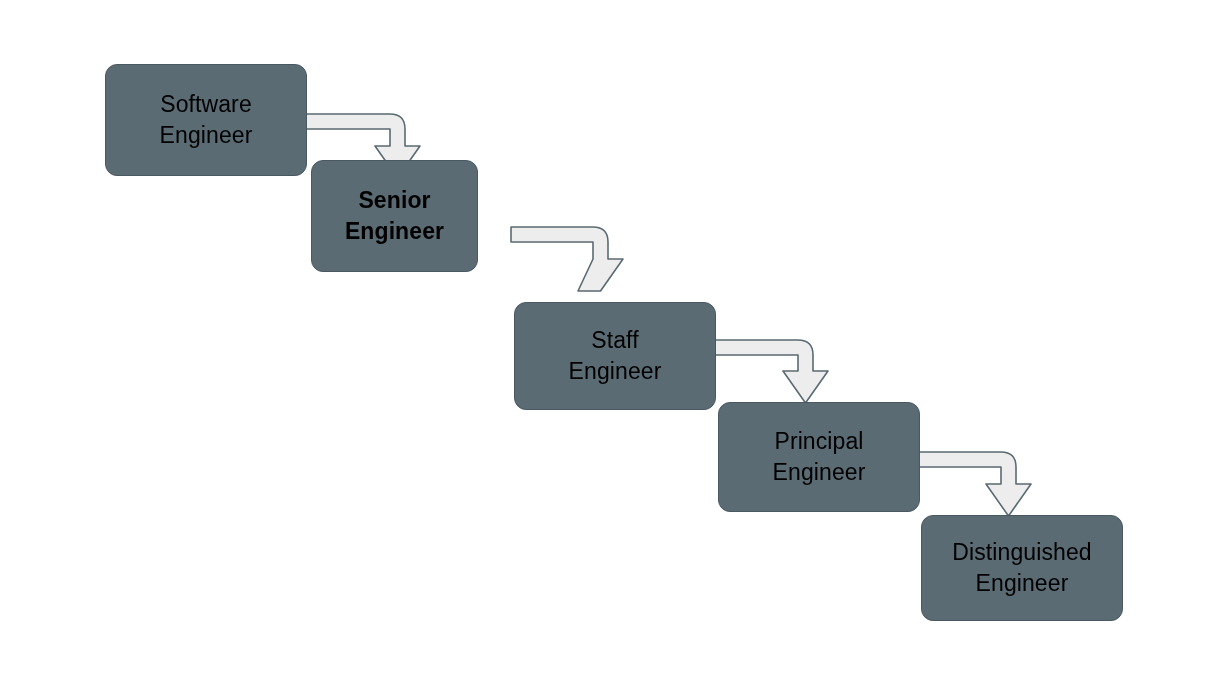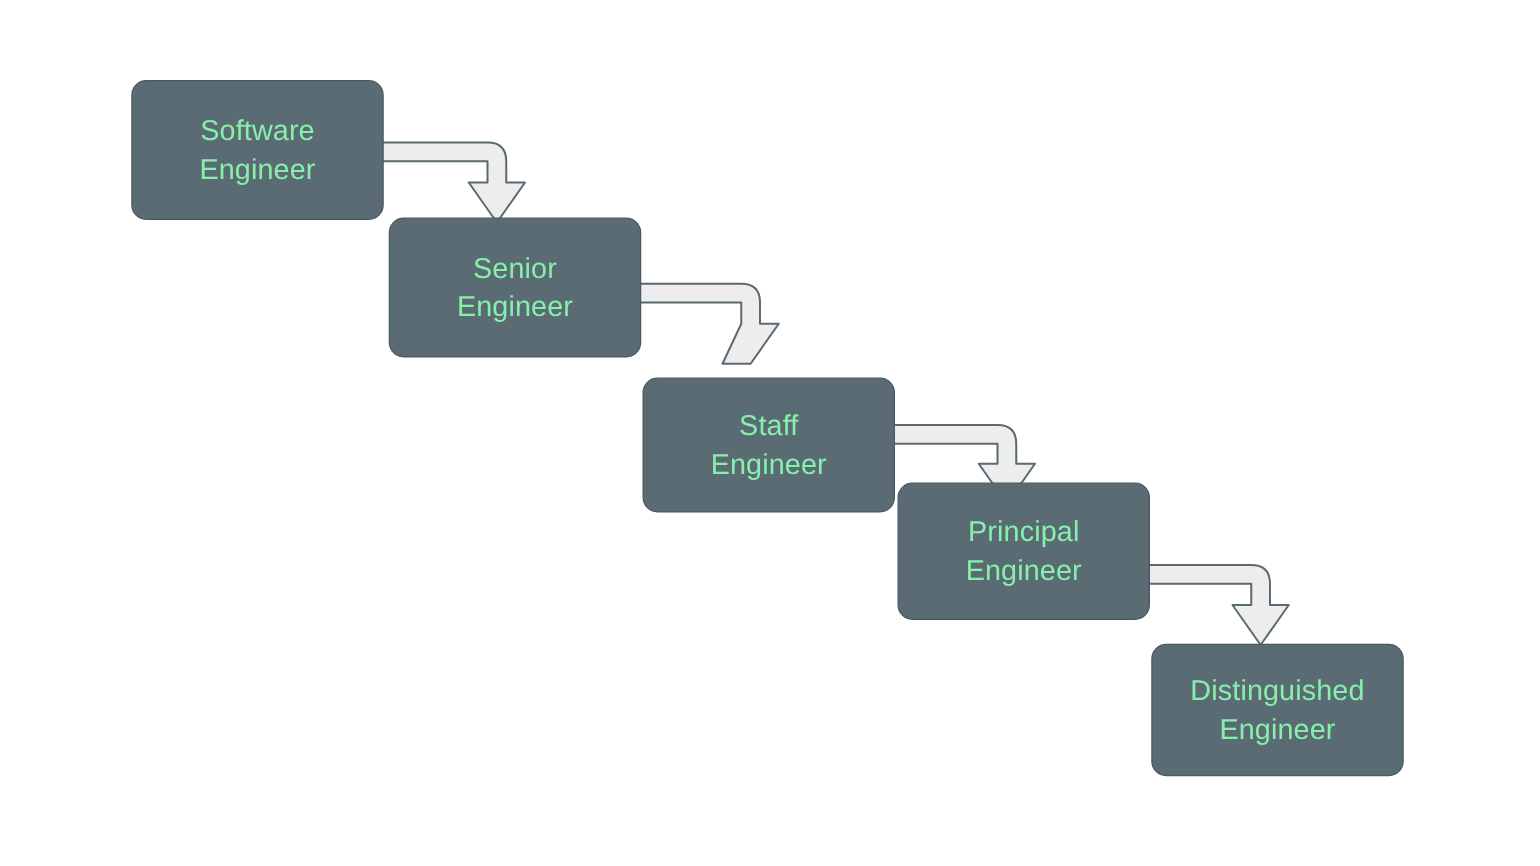--- a/index.html
+++ b/index.html
@@ -29,21 +29,21 @@
     box-sizing: border-box;
     background: #5b6b73;
     border: 1px solid #4a5961;
     border-radius: 12px;
     display: flex;
     align-items: center;
     justify-content: center;
     z-index: 5;
   }
   .node-label {
-    color: #86efac;
+    color: #000000;
     font-size: 23px;
     line-height: 31px;
     text-align: center;
     white-space: pre-line;
     letter-spacing: 0.1px;
   }
 </style>
 </head>
 <body>
 
@@ -98,31 +98,31 @@
              L 1001 467
              L 918 467
              Z" fill="#ededed" stroke="#5a6a72" stroke-width="1.6" stroke-linejoin="round"></path>
   </svg>
 
   <div class="node-box" style="left:105px; top:64px; width:202px; height:112px;">
     <span class="node-label">Software
 Engineer</span>
   </div>
 
-  <div class="node-box" style="left:311px; top:174px; width:202px; height:112px;">
+  <div class="node-box" style="left:311px; top:160px; width:167px; height:112px;font-weight:bold;">
     <span class="node-label">Senior
 Engineer</span>
   </div>
 
   <div class="node-box" style="left:514px; top:302px; width:202px; height:108px;">
     <span class="node-label">Staff
 Engineer</span>
   </div>
 
-  <div class="node-box" style="left:718px; top:386px; width:202px; height:110px;">
+  <div class="node-box" style="left:718px; top:402px; width:202px; height:110px;">
     <span class="node-label">Principal
 Engineer</span>
   </div>
 
   <div class="node-box" style="left:921px; top:515px; width:202px; height:106px;">
     <span class="node-label">Distinguished
 Engineer</span>
   </div>
 
 </div>

